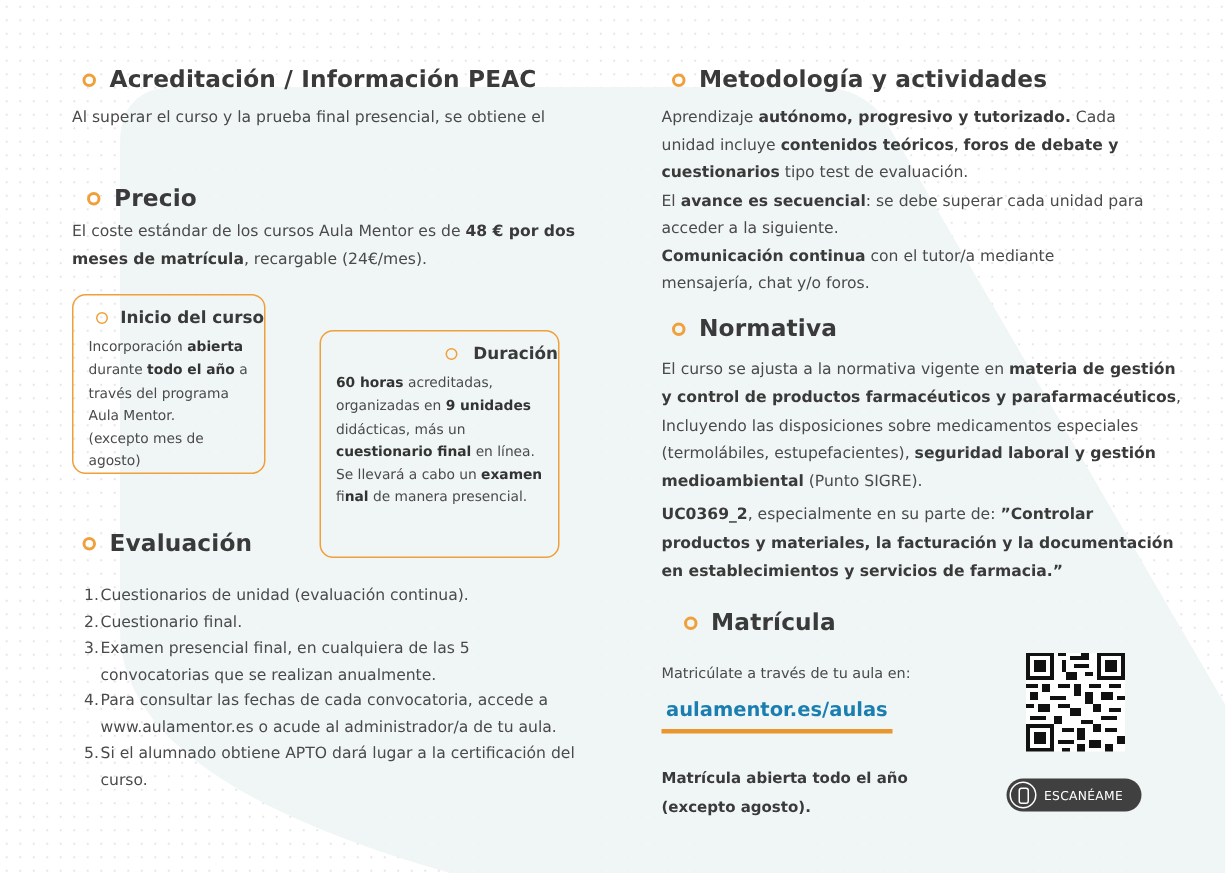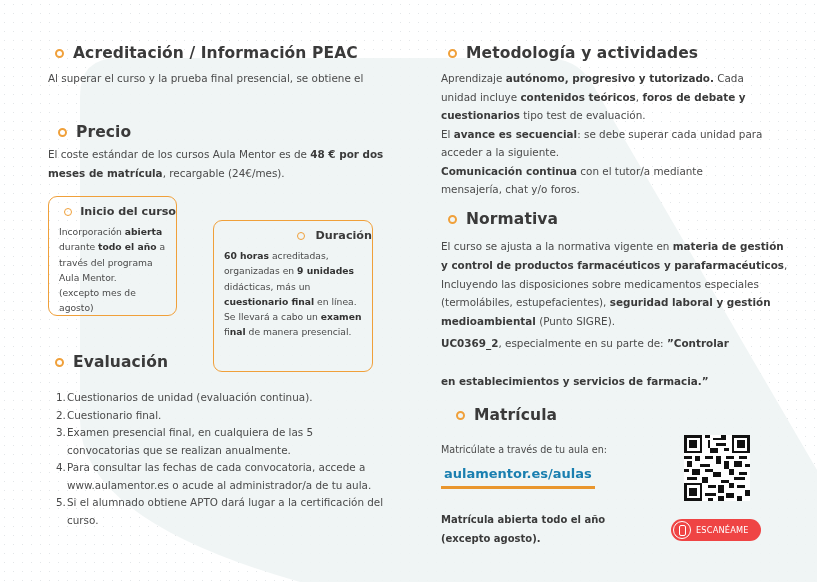--- a/index.html
+++ b/index.html
@@ -51,21 +51,21 @@
   .link {
     position: absolute; left: 441px; top: 466px; width: 154px;
     font-weight: bold; font-size: 13px; color: #1a7fb0; padding: 0 0 5px 3px;
     border-bottom: 3.5px solid #e9962e; text-decoration: none;
   }
   .enroll-note { position: absolute; left: 441px; top: 510px; font-size: 10px; line-height: 19px; font-weight: bold; color: #3a3a3a; }
 
   .qr { position: absolute; left: 684px; top: 435px; width: 66px; height: 66px; }
   .scan-btn {
     position: absolute; left: 671px; top: 519px; width: 90px; height: 22px;
-    background: #ef4444; border-radius: 11px; display: flex; align-items: center;
+    background: #404040; border-radius: 11px; display: flex; align-items: center;
     color: #fff; font-size: 8.2px; letter-spacing: 0.2px;
   }
   .scan-btn .phone-wrap {
     width: 18px; height: 18px; border-radius: 50%; border: 1.5px solid #fff; margin: 0 5px 0 2px;
     display: flex; align-items: center; justify-content: center;
   }
   .scan-btn .phone { width: 7px; height: 11px; border: 1.4px solid #fff; border-radius: 2px; }
 </style>
 </head>
 <body>
@@ -170,21 +170,21 @@
   </div>
   <div class="para" style="left:441px; top:237px; width:370px; line-height:18.8px;">
     <span>El curso se ajusta a la normativa vigente en </span><b>materia de gestión</b><br>
     <b>y control de productos farmacéuticos y parafarmacéuticos</b><span>,</span><br>
     <span>Incluyendo las disposiciones sobre medicamentos especiales</span><br>
     <span>(termolábiles, estupefacientes), </span><b>seguridad laboral y gestión</b><br>
     <b>medioambiental</b><span> (Punto SIGRE).</span>
   </div>
   <div class="para" style="left:441px; top:334px; width:370px; line-height:18.8px;">
     <b>UC0369_2</b><span>, especialmente en su parte de: </span><b>”Controlar</b><br>
-    <br>
+    <b>productos y materiales, la facturación y la documentación</b><br>
     <b>en establecimientos y servicios de farmacia.”</b>
   </div>
 
   <div class="heading" style="left:456px; top:406px;">
     <span class="ring"></span>
     <span>Matrícula</span>
   </div>
   <div class="para" style="left:441px; top:441px; font-size:9.6px;">Matricúlate a través de tu aula en:</div>
   <a class="link">aulamentor.es/aulas</a>
   <div class="enroll-note">

